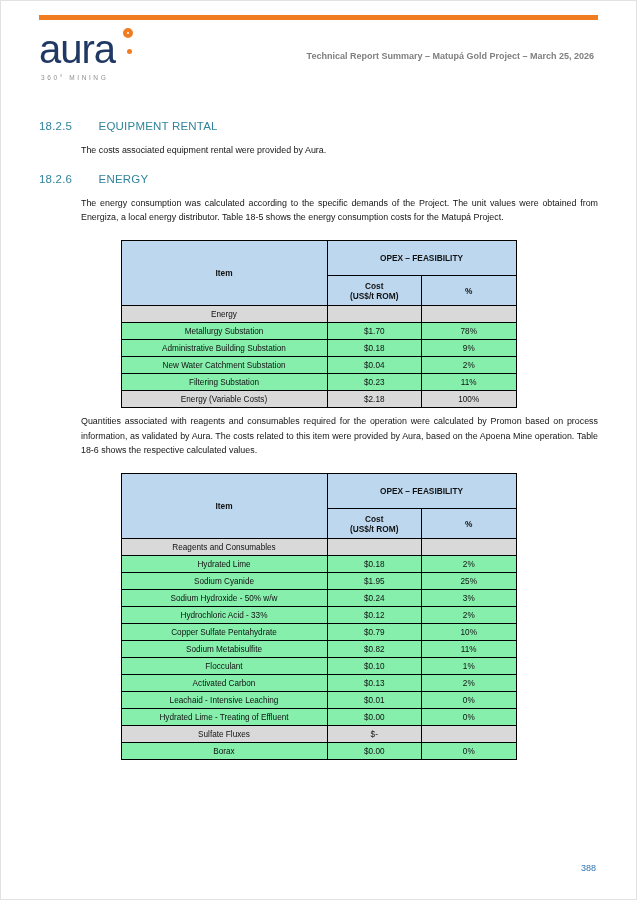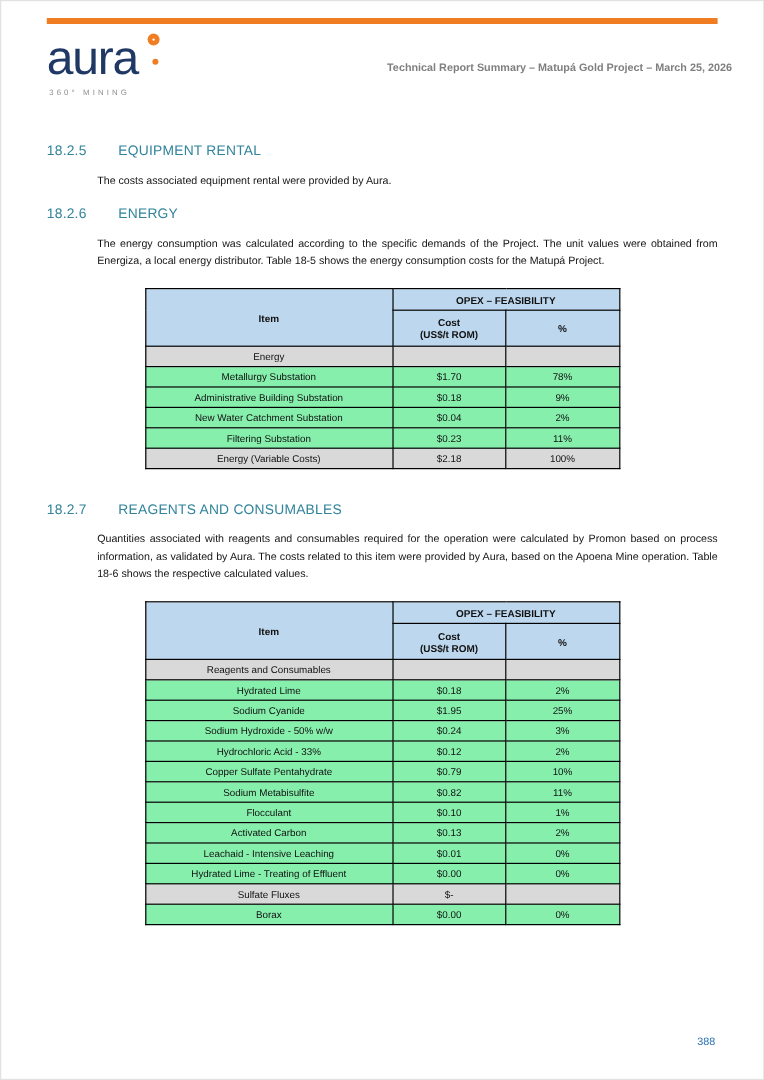--- a/index.html
+++ b/index.html
@@ -33,21 +33,21 @@
   }
   .logo-dot {
     position: absolute; left: 88px; top: 22px;
     width: 5px; height: 5px; background: #F07D22; border-radius: 50%;
   }
   .logo-tagline {
     display: block; margin-top: 3px; margin-left: 2px;
     font-size: 6.5px; letter-spacing: 2.6px; color: #8f8f8f;
   }
   .report-title {
-    position: absolute; right: 26px; top: 50px;
+    position: absolute; right: 42px; top: 50px;
     font-size: 9px; font-weight: bold; color: #7f7f7f;
   }
   
   .content { position: absolute; left: 38px; right: 38px; top: 119px; }
   .section-heading {
     color: #31849B; font-size: 11.5px; font-weight: 400;
     letter-spacing: 0.2px; margin-bottom: 11px;
   }
   .heading-number { margin-right: 23px; }
   .body-text {
@@ -64,21 +64,21 @@
     font-size: 8.2px; table-layout: fixed; width: 396px;
   }
   .data-table th, .data-table td {
     border: 1px solid #000; text-align: center; vertical-align: middle;
     padding: 2px 4px;
   }
   .data-table thead th { background: #BDD7EE; font-weight: bold; font-size: 8.3px; }
   .item-h { width: 206px; }
   .cost-h { width: 122px; white-space: pre-line; height: 30px; }
   .pct-h  { width: 68px; }
-  .group-h { height: 18px; }
+  .group-h { height: 35px; }
   .data-table tbody td { height: 17px; background: #86efac; }
   .row-section td { background: #D9D9D9 !important; }
   .page-number {
     position: absolute; right: 40px; bottom: 26px;
     font-size: 9px; color: #2E74B5; font-weight: 400;
   }
 </style>
 </head>
 <body>
 
@@ -149,24 +149,20 @@
             <td class="col-pct">11%</td>
           </tr>
           <tr class="row-section">
             <td class="col-item">Energy (Variable Costs)</td>
             <td class="col-cost">$2.18</td>
             <td class="col-pct">100%</td>
           </tr>
         </tbody>
     </table>
 
-    <h2 class="section-heading section-gap">
-      <span class="heading-number">18.2.7</span>
-      <span>REAGENTS AND CONSUMABLES</span>
-    </h2>
     <p class="body-text">Quantities associated with reagents and consumables required for the operation were calculated by Promon based on process information, as validated by Aura. The costs related to this item were provided by Aura, based on the Apoena Mine operation. Table 18-6 shows the respective calculated values.</p>
 
 
     <table class="data-table">
       <thead>
         <tr>
           <th class="item-h" rowspan="2">Item</th>
           <th class="group-h" colspan="2">OPEX – FEASIBILITY</th>
         </tr>
         <tr>

